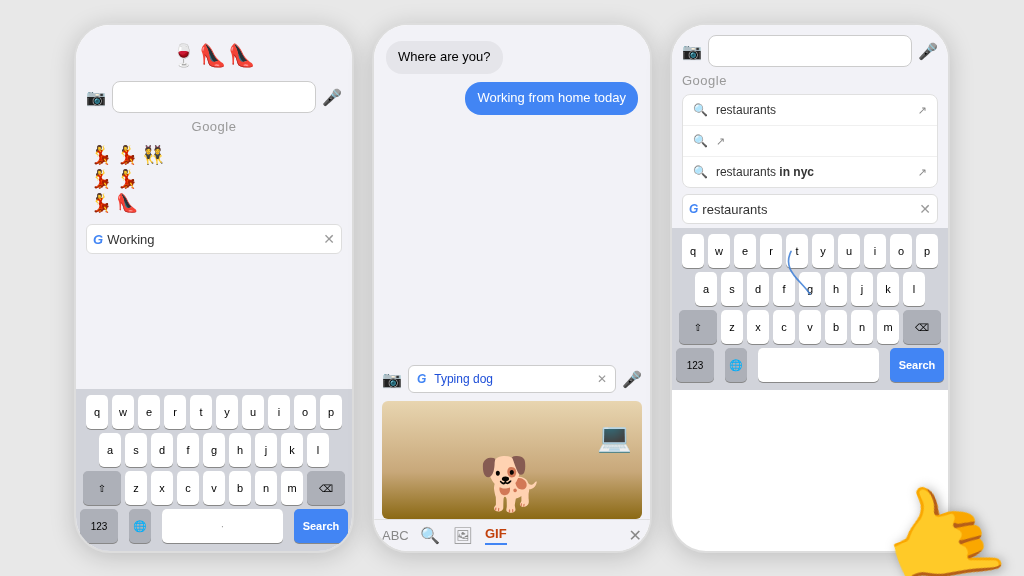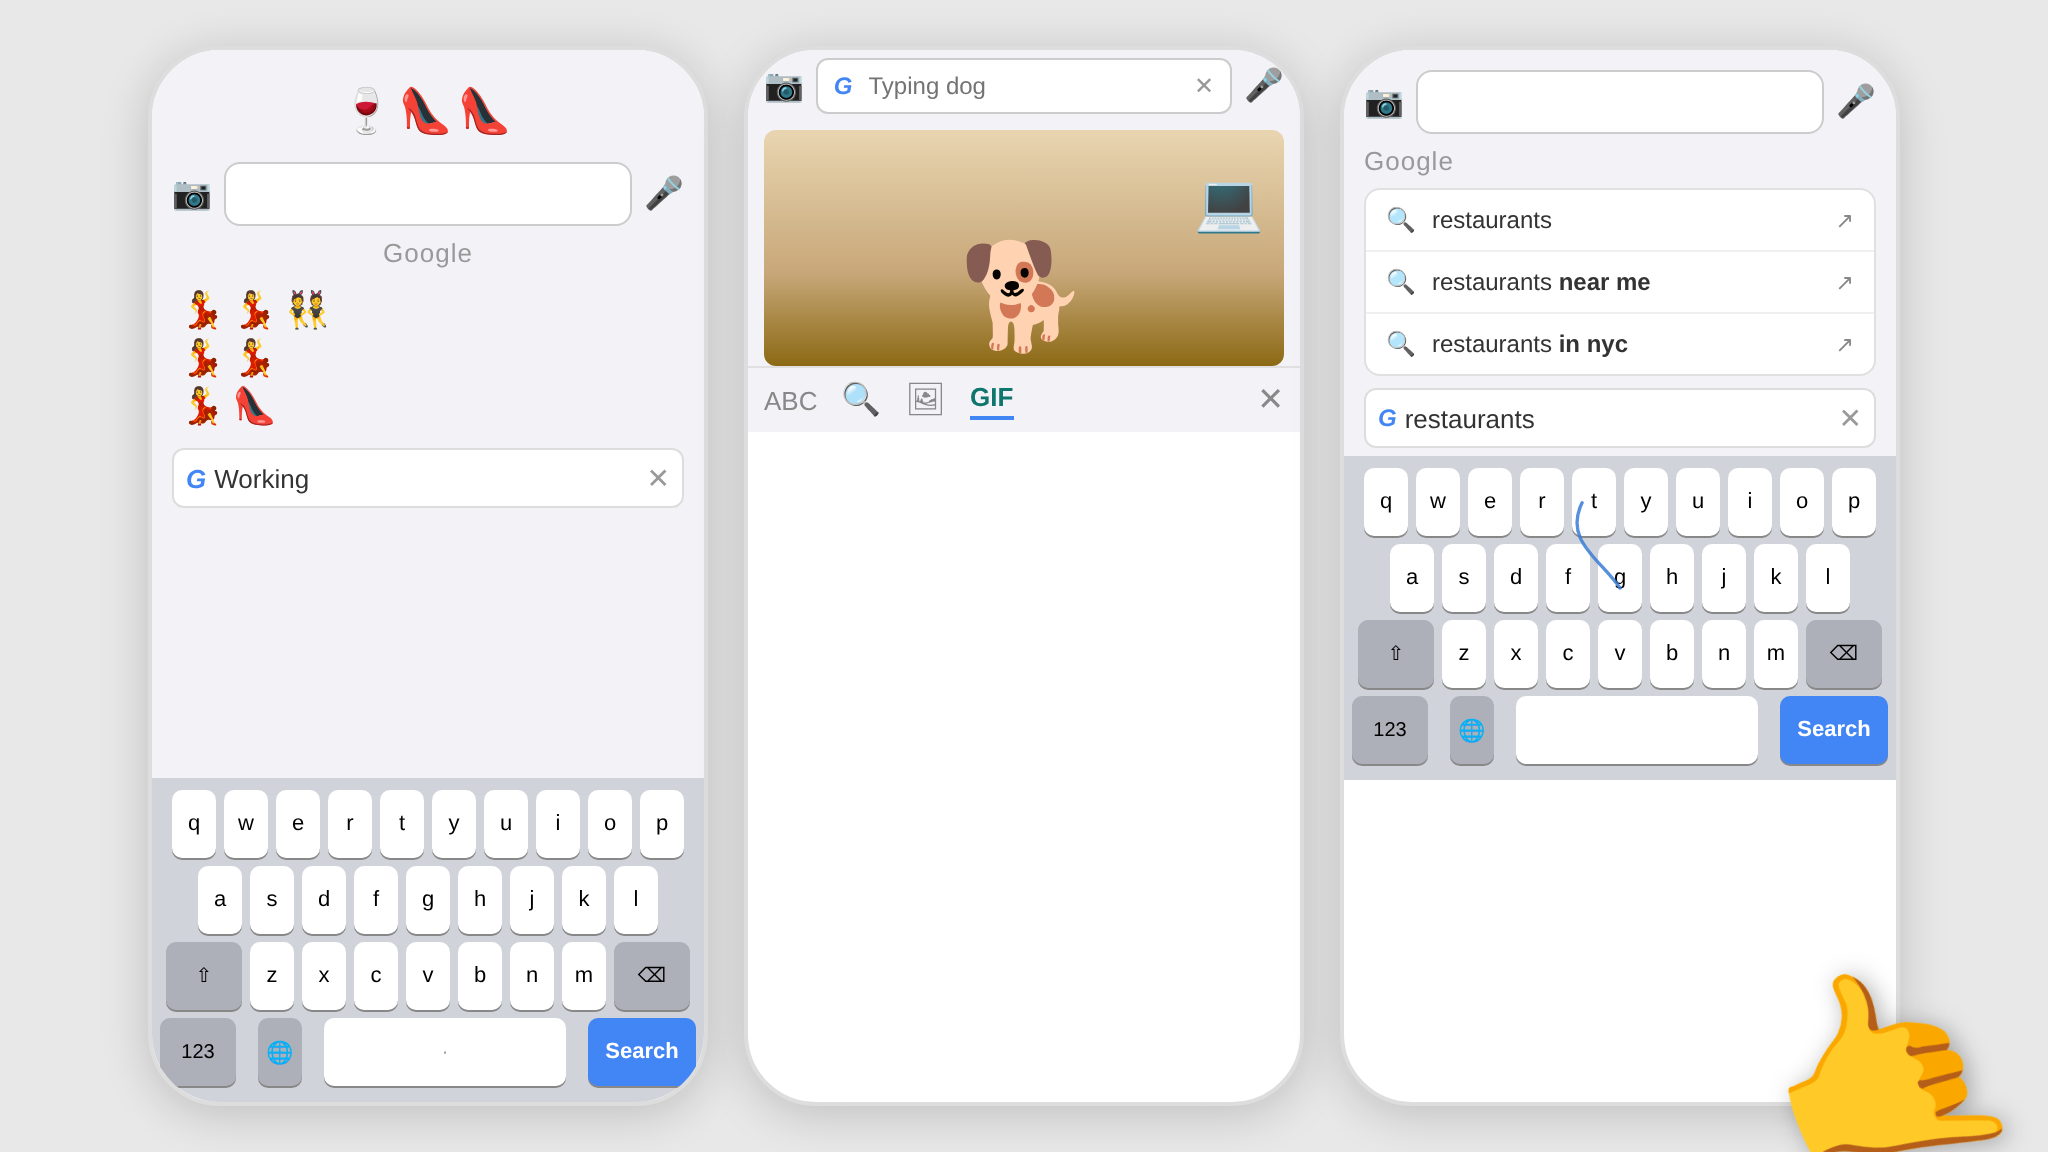--- a/index.html
+++ b/index.html
@@ -241,21 +241,21 @@
     }
 
     .bottom-bar-icon {
       font-size: 16px;
       color: #888;
     }
 
     .bottom-bar-gif {
       font-size: 13px;
       font-weight: bold;
-      color: #0f766e;
+      color: #c2410c;
       border-bottom: 2px solid #4285F4;
       padding-bottom: 2px;
     }
 
     .bottom-bar-close {
       font-size: 16px;
       color: #888;
       margin-left: auto;
     }
 
@@ -436,26 +436,34 @@
         <div class="key search-key">Search</div>
       </div>
     </div>
 
   </div>
 </div>
 
 <div class="phone-container">
   <div class="phone">
 
+    <div class="phone2-chat">
+      <div class="chat-bubble received">
+        <span>Where are you?</span>
+      </div>
+      <div class="chat-bubble sent">
+        <span>Working from home today</span>
+      </div>
+    </div>
 
     <div class="phone2-search">
       <span>📷</span>
       <div style="flex:1; height:28px; background:#fff; border-radius:6px; border:1px solid #ccc; display:flex; align-items:center; padding: 0 8px;">
         <span class="g-logo" style="color:#4285F4; font-weight:bold; font-size:12px;">G</span>
-        <span style="font-size:12px; color:#737373; flex:1; margin-left:4px;">Typing dog</span>
+        <span style="font-size:12px; color:#1d4ed8; flex:1; margin-left:4px;">Typing dog</span>
         <span style="color:#999; font-size:12px;">✕</span>
       </div>
       <span>🎤</span>
     </div>
 
     <div class="phone2-gif-area">
       <div class="dog-scene">
         <div class="dog-scene-inner">
           <div style="font-size:52px; margin-bottom:4px;">🐕</div>
         </div>
@@ -489,21 +497,20 @@
       <div class="google-label">Google</div>
 
       <div class="suggestions-list">
         <div class="suggestion-item">
           <span class="suggestion-icon">🔍</span>
           <span class="suggestion-text">restaurants</span>
           <span class="arrow-icon">↗</span>
         </div>
         <div class="suggestion-item">
           <span class="suggestion-icon">🔍</span>
-          <span class="suggestion-text">restaurants <em>near me</em></span>
           <span class="arrow-icon">↗</span>
         </div>
         <div class="suggestion-item">
           <span class="suggestion-icon">🔍</span>
           <span class="suggestion-text">restaurants <em>in nyc</em></span>
           <span class="arrow-icon">↗</span>
         </div>
       </div>
 
       <div class="gboard-input-row">

